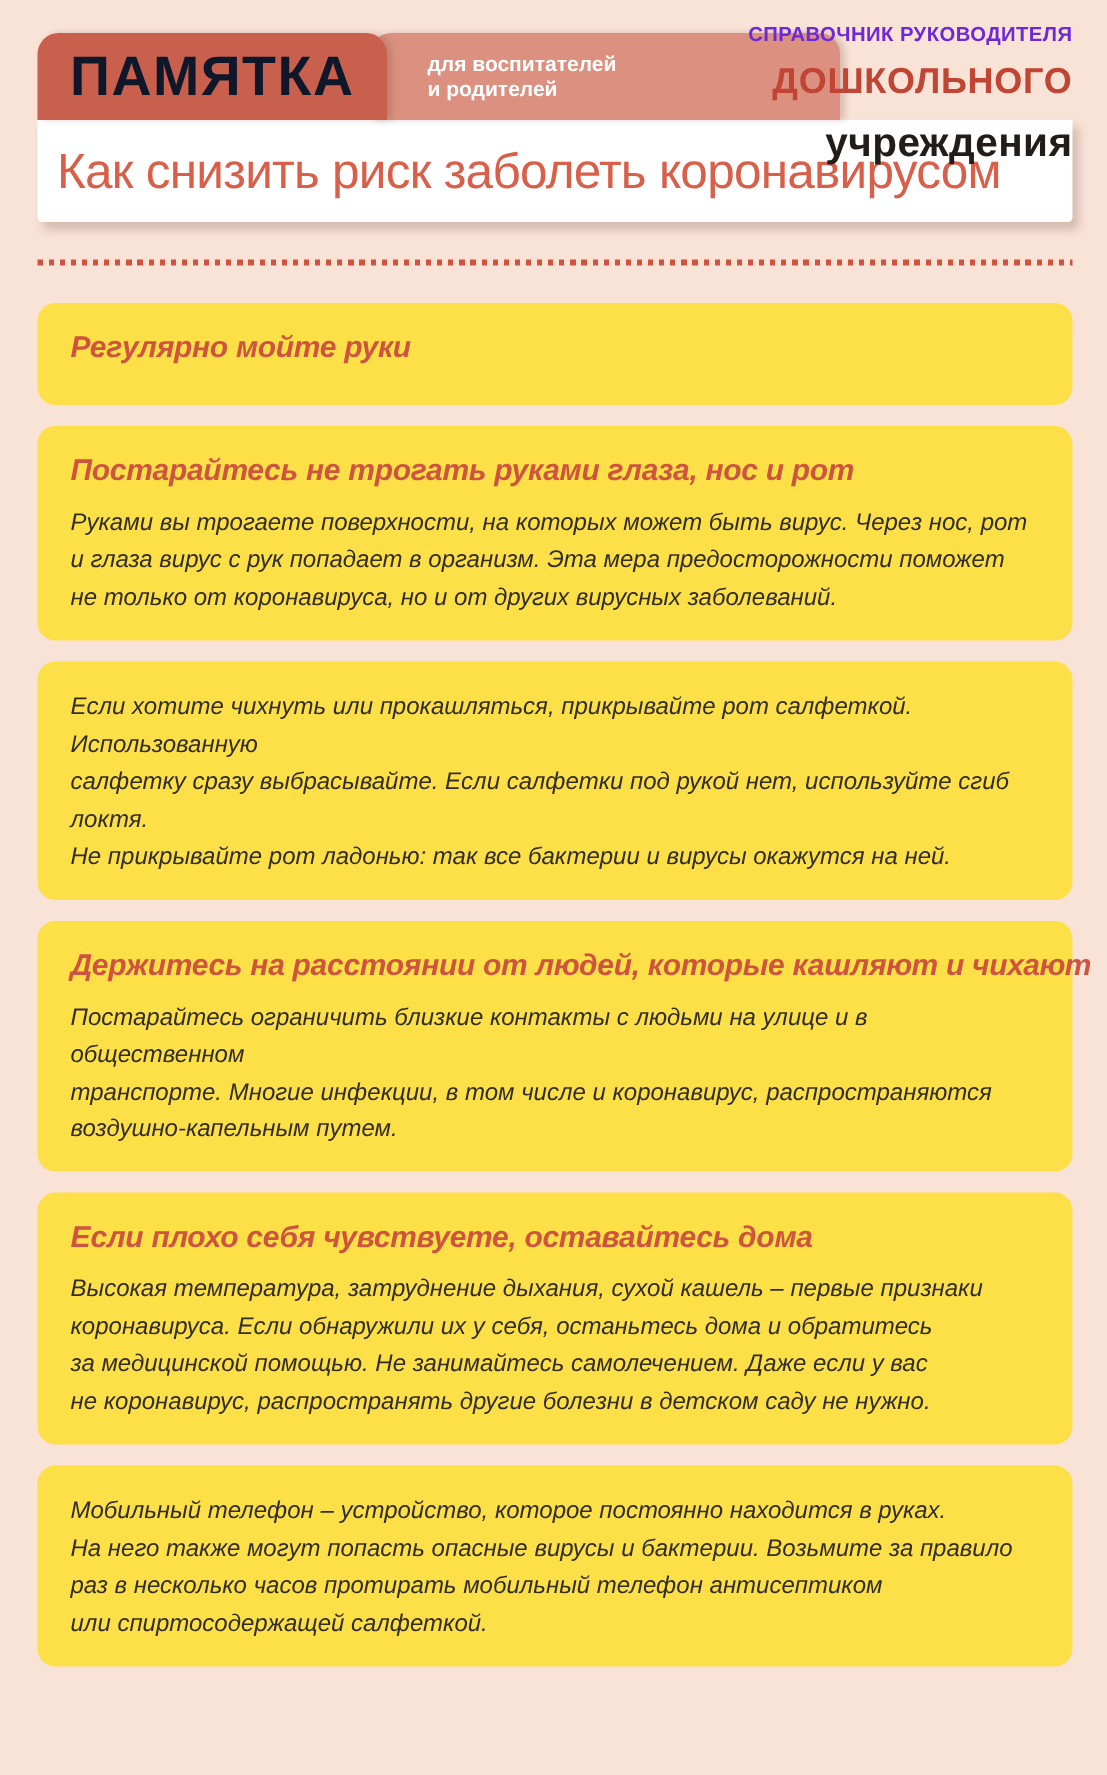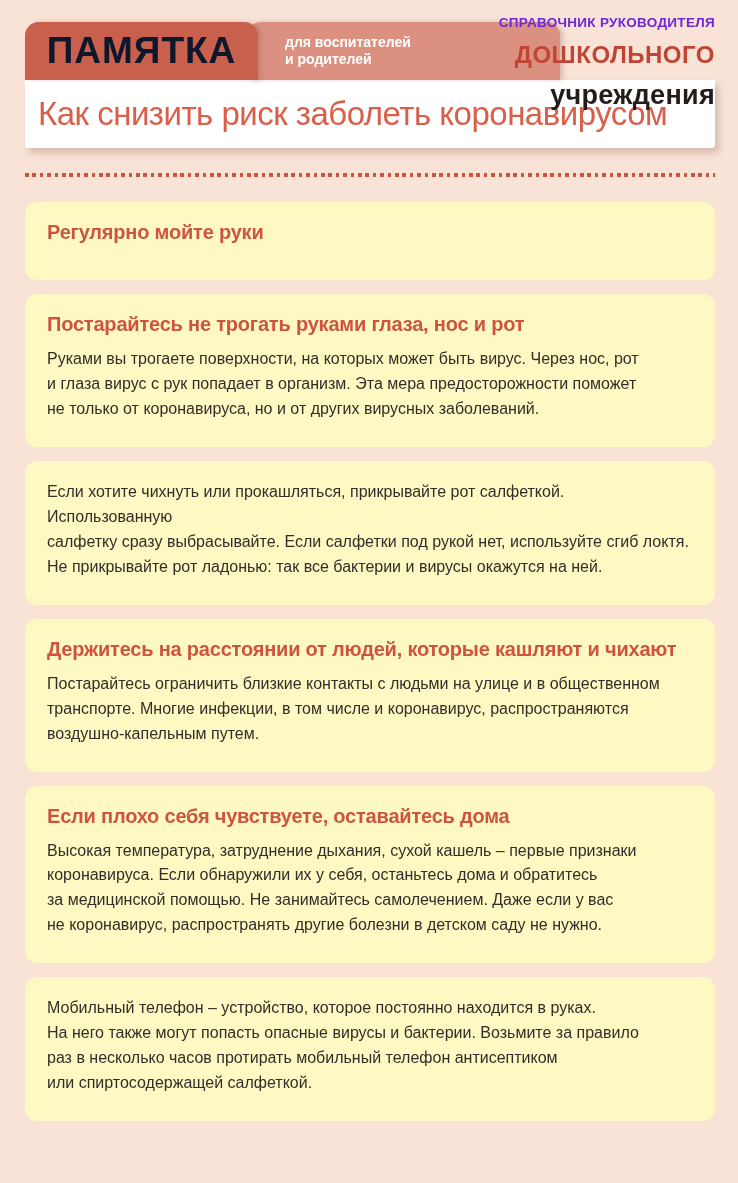--- a/index.html
+++ b/index.html
@@ -105,23 +105,24 @@
   }
 
   
   .cards {
     margin: 0 23px 0 25px;
     display: flex;
     flex-direction: column;
     gap: 14px;
   }
   .card {
-    background: #fef9c3;
+    background: #fde047;
     border-radius: 12px;
-    padding: 19px 22px 25px 22px;
+    padding: 19px 22px 15px 22px;
+    font-style: italic;
   }
   .card h2 {
     color: #cf5440;
     font-size: 20px;
     font-weight: bold;
     letter-spacing: -0.2px;
     white-space: nowrap;
     margin-bottom: 11px;
   }
   .card p {

